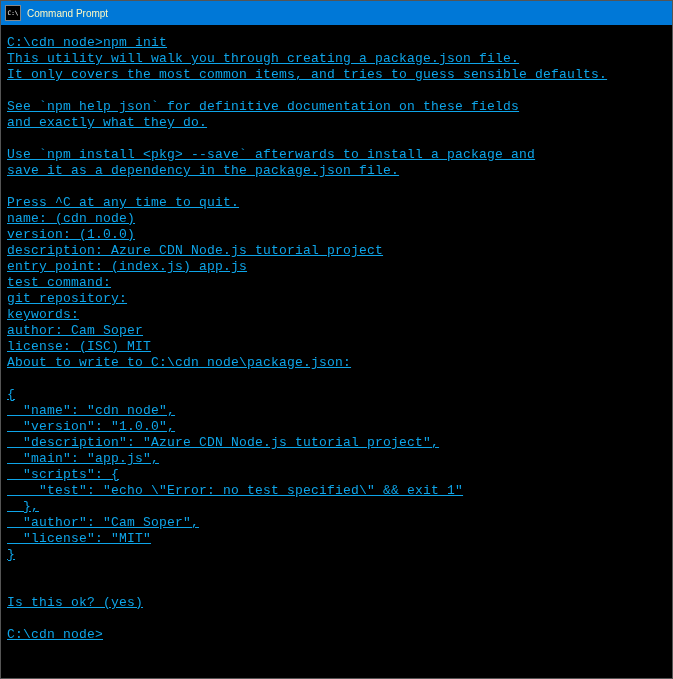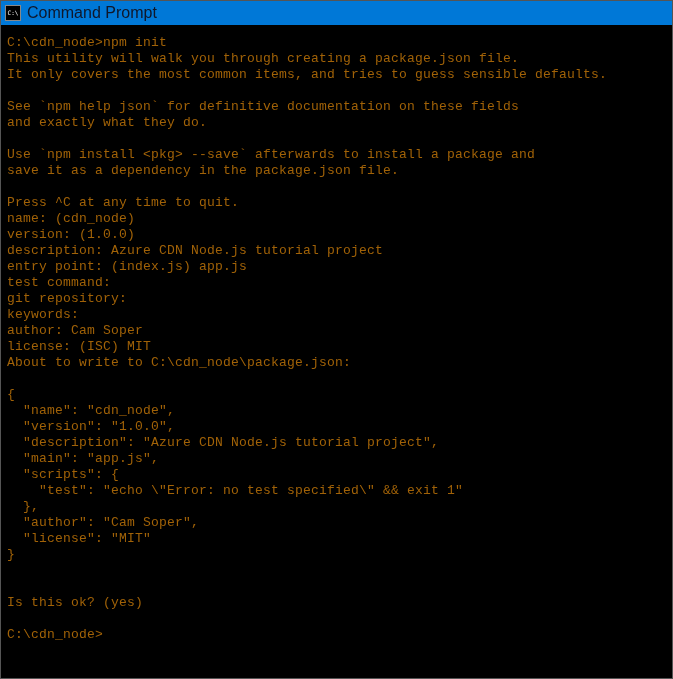--- a/index.html
+++ b/index.html
@@ -9,27 +9,27 @@
     }
     body {
       background: #808080;
       font-family: Consolas, 'Courier New', monospace;
       width: 673px;
       height: 679px;
       border: 1px solid #555;
     }
     .titlebar {
       background: #0078d7;
-      color: #0f172a;
+      color: #fef9c3;
       height: 24px;
       display: flex;
       align-items: center;
       padding: 0 4px;
       font-family: 'Segoe UI', Tahoma, sans-serif;
-      font-size: 16px;
+      font-size: 10px;
     }
     .titlebar-icon {
       width: 16px;
       height: 16px;
       margin-right: 6px;
       background: #000;
       border: 1px solid #888;
       position: relative;
       display: flex;
       align-items: center;
@@ -37,28 +37,29 @@
     }
     .titlebar-icon::after {
       content: "C:\\";
       color: #fff;
       font-size: 6px;
       font-family: Consolas, monospace;
       line-height: 1;
     }
     .terminal {
       background: #000000;
-      color: #a16207;
+      color: #0ea5e9;
       padding: 10px 22px 6px 6px;
       font-size: 13px;
       line-height: 16px;
       white-space: pre;
       height: calc(100% - 24px);
       overflow: hidden;
       letter-spacing: 0.2px;
+      text-decoration: underline;
     }
     .line {
       min-height: 16px;
     }
   </style>
 </head>
 <body>
 
 <div class="titlebar">
   <span class="titlebar-icon"></span>

